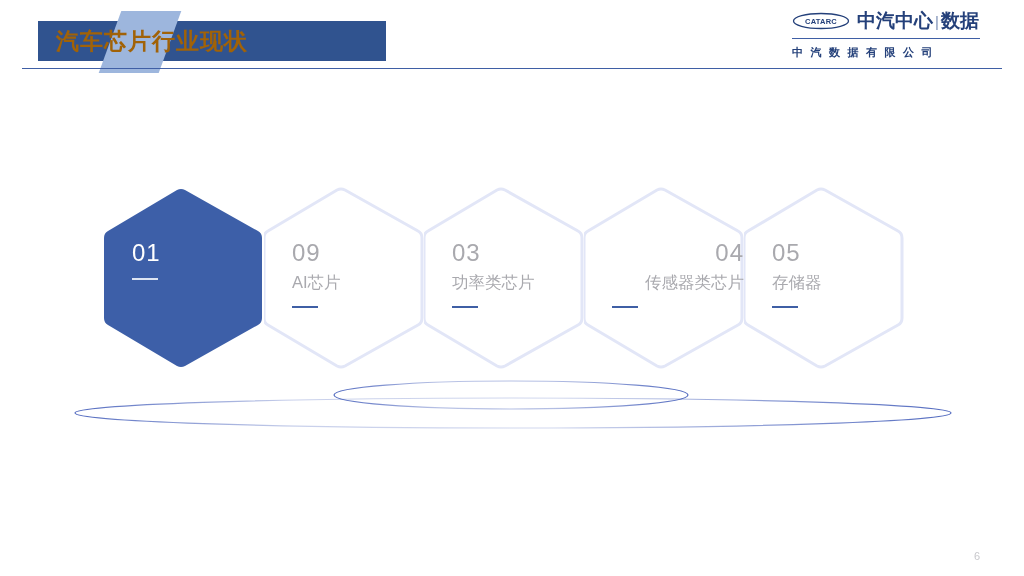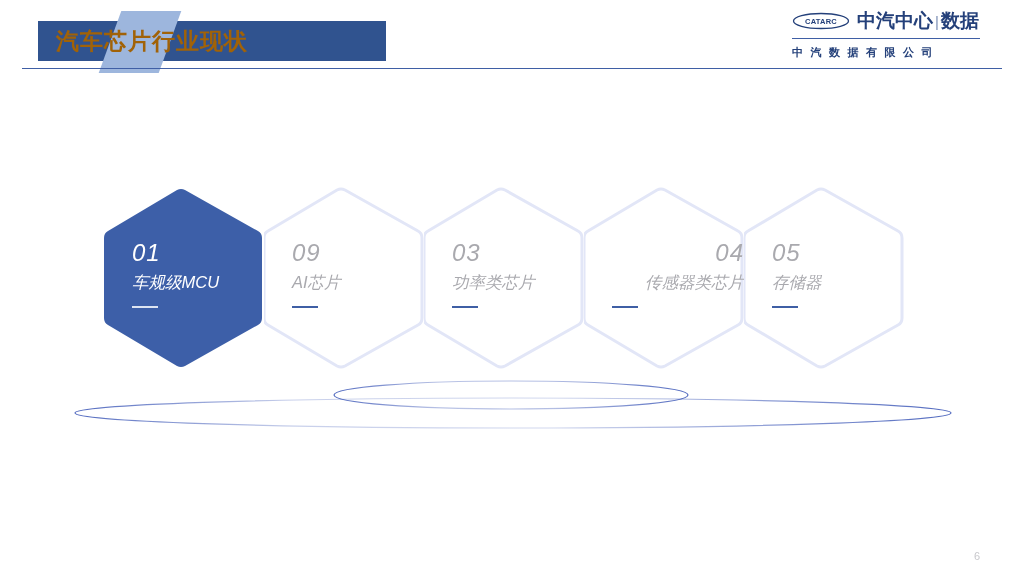--- a/index.html
+++ b/index.html
@@ -104,21 +104,21 @@
     position: absolute;
     left: 0; top: 0;
     width: 1024px; height: 576px;
     pointer-events: none;
   }
 
   
   #hex-row {
     position: absolute;
     left: 0; top: 0;
-    width: 1024px; height: 576px; font-style: italic;
+    width: 1024px; height: 576px;
   }
   .hex-item {
     position: absolute;
     width: 162px;
     height: 184px;
     top: 186px;
   }
   .hex-shape {
     position: absolute;
     left: 0; top: 0;
@@ -207,21 +207,20 @@
 </svg>
 
 <div id="hex-row">
 
   <div class="hex-item active" style="left:104px;">
     <svg class="hex-shape" viewBox="0 0 162 184">
       <path d="M81 4 L154 45 Q158 47 158 52 L158 132 Q158 137 154 139 L81 180 Q77 182 73 180 L4 139 Q0 137 0 132 L0 52 Q0 47 4 45 L73 4 Q77 2 81 4 Z" fill="#3d5fa8"></path>
     </svg>
     <div class="hex-text">
       <div class="hex-num">01</div>
-      <div class="hex-label">车规级MCU</div>
       <div class="hex-dash"></div>
     </div>
   </div>
 
   <div class="hex-item inactive" style="left:264px;">
     <svg class="hex-shape" viewBox="0 0 162 184">
       <path d="M81 4 L154 45 Q158 47 158 52 L158 132 Q158 137 154 139 L81 180 Q77 182 73 180 L4 139 Q0 137 0 132 L0 52 Q0 47 4 45 L73 4 Q77 2 81 4 Z" fill="#ffffff" stroke="#e2e6f7" stroke-width="3"></path>
     </svg>
     <div class="hex-text">
       <div class="hex-num">09</div>

